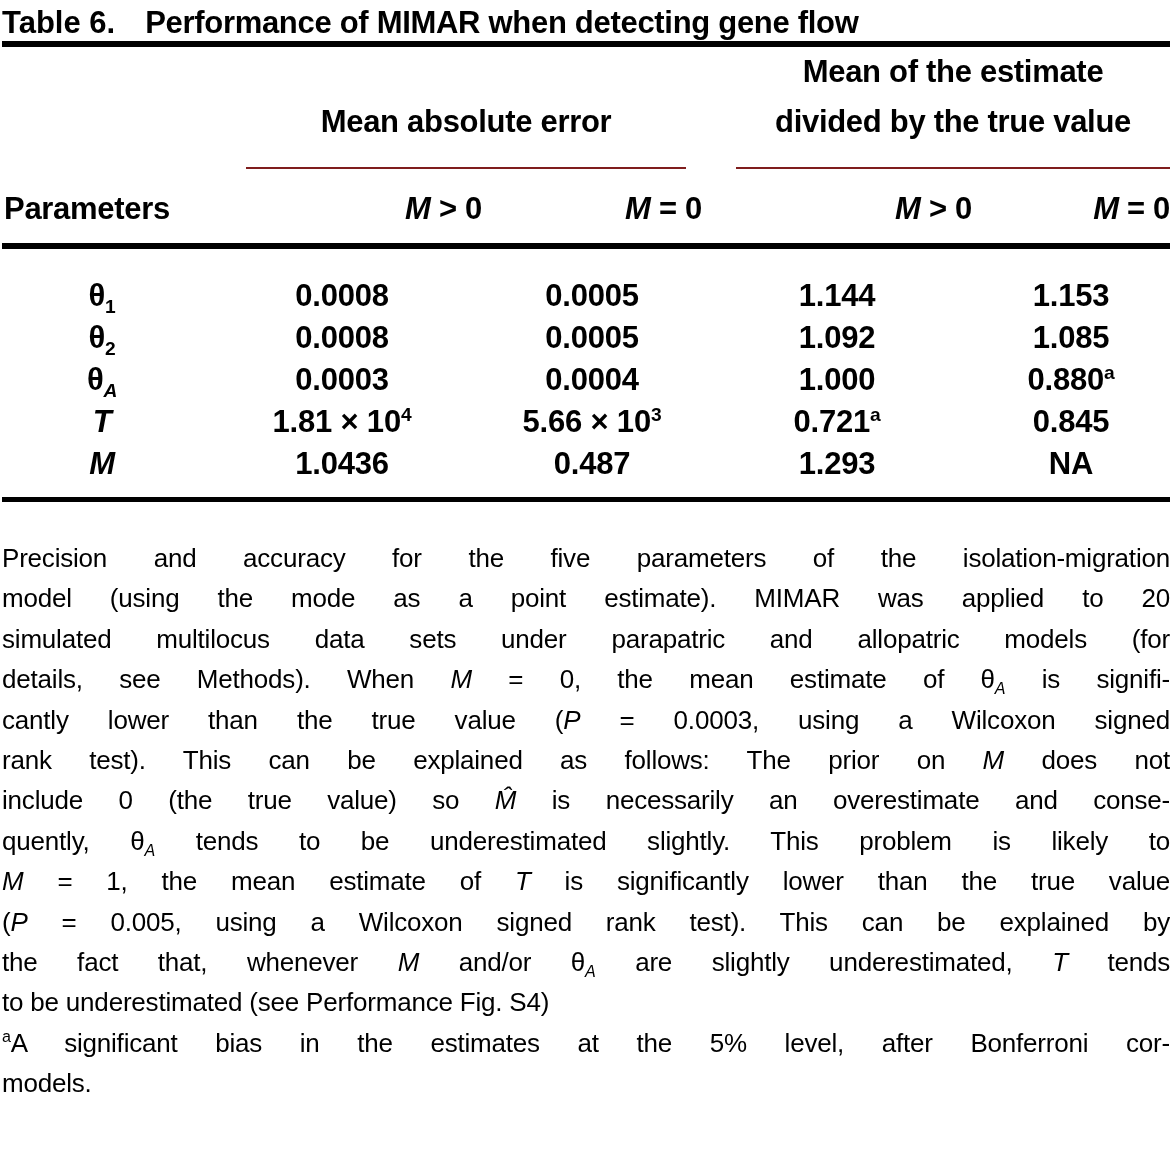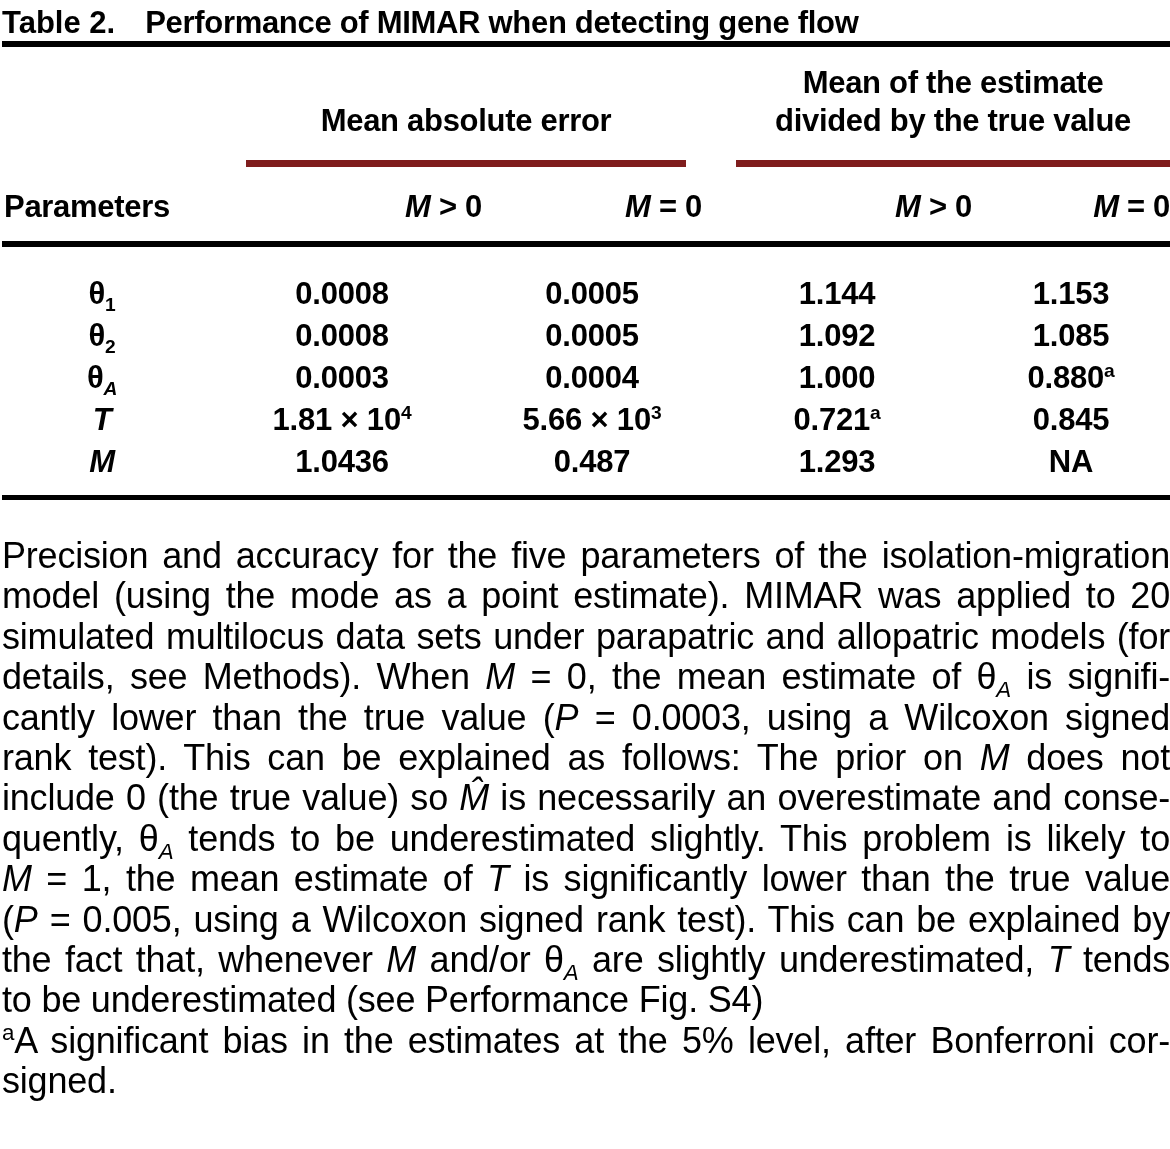--- a/index.html
+++ b/index.html
@@ -48,24 +48,24 @@
   col.c5 { width: 198px; }
 
   thead th {
     font-weight: 700;
     font-size: 31px;
     letter-spacing: -0.3px;
     padding: 0;
   }
   .group-row th { height: 120px; vertical-align: bottom; }
   .grp {
-    border-bottom: 7px solid #7f1d1d;
+    border-bottom: 2px solid #7f1d1d;
     padding-bottom: 20px;
     text-align: center;
-    line-height: 38px;
+    line-height: 50px;
   }
   .g1 { margin: 0 16px 0 44px; }
   .g2 { margin: 0 0 0 34px; white-space: pre-line; }
 
   .sub-row th {
     padding: 22px 0 16px 0;
     border-bottom: 6px solid #000;
     text-align: right;
     vertical-align: bottom;
   }
@@ -83,35 +83,35 @@
   tbody tr:first-child th, tbody tr:first-child td { padding-top: 26px; }
   tbody tr:last-child th,  tbody tr:last-child td  { padding-bottom: 12px; }
 
   sup { font-size: 62%; vertical-align: super; line-height: 0; }
   sub { font-size: 62%; vertical-align: sub;   line-height: 0; }
   i { font-style: italic; }
 
   
   .footnote {
     margin-top: 36px;
-    font-size: 36px;
+    font-size: 26px;
     line-height: 40.4px;
     letter-spacing: -0.2px;
     width: 1168px;
   }
   .fline { text-align: justify; text-align-last: justify; }
   .fline.last { text-align-last: left; }
 </style>
 </head>
 <body>
 
 <div class="page">
 
   <div class="title">
-    <span class="tlabel">Table 2.</span><span>Performance of MIMAR when detecting gene flow</span>
+    <span class="tlabel">Table 6.</span><span>Performance of MIMAR when detecting gene flow</span>
   </div>
 
   <div class="rule rule-title"></div>
 
   <table>
     <colgroup>
       <col class="c1">
         <col class="c2">
         <col class="c3">
         <col class="c4">
@@ -184,16 +184,16 @@
     <div class="fline">details, see Methods). When <i>M</i> = 0, the mean estimate of θ<sub><i>A</i></sub> is signifi-</div>
     <div class="fline">cantly lower than the true value (<i>P</i> = 0.0003, using a Wilcoxon signed</div>
     <div class="fline">rank test). This can be explained as follows: The prior on <i>M</i> does not</div>
     <div class="fline">include 0 (the true value) so <i>M̂</i> is necessarily an overestimate and conse-</div>
     <div class="fline">quently, θ<sub><i>A</i></sub> tends to be underestimated slightly. This problem is likely to</div>
     <div class="fline"><i>M</i> = 1, the mean estimate of <i>T</i> is significantly lower than the true value</div>
     <div class="fline">(<i>P</i> = 0.005, using a Wilcoxon signed rank test). This can be explained by</div>
     <div class="fline">the fact that, whenever <i>M</i> and/or θ<sub><i>A</i></sub> are slightly underestimated, <i>T</i> tends</div>
     <div class="fline last">to be underestimated (see Performance Fig. S4)</div>
     <div class="fline"><sup>a</sup>A significant bias in the estimates at the 5% level, after Bonferroni cor-</div>
-    <div class="fline last">signed.</div>
+    <div class="fline last">models.</div>
   </div>
 
 </div>
 
 </body></html>

